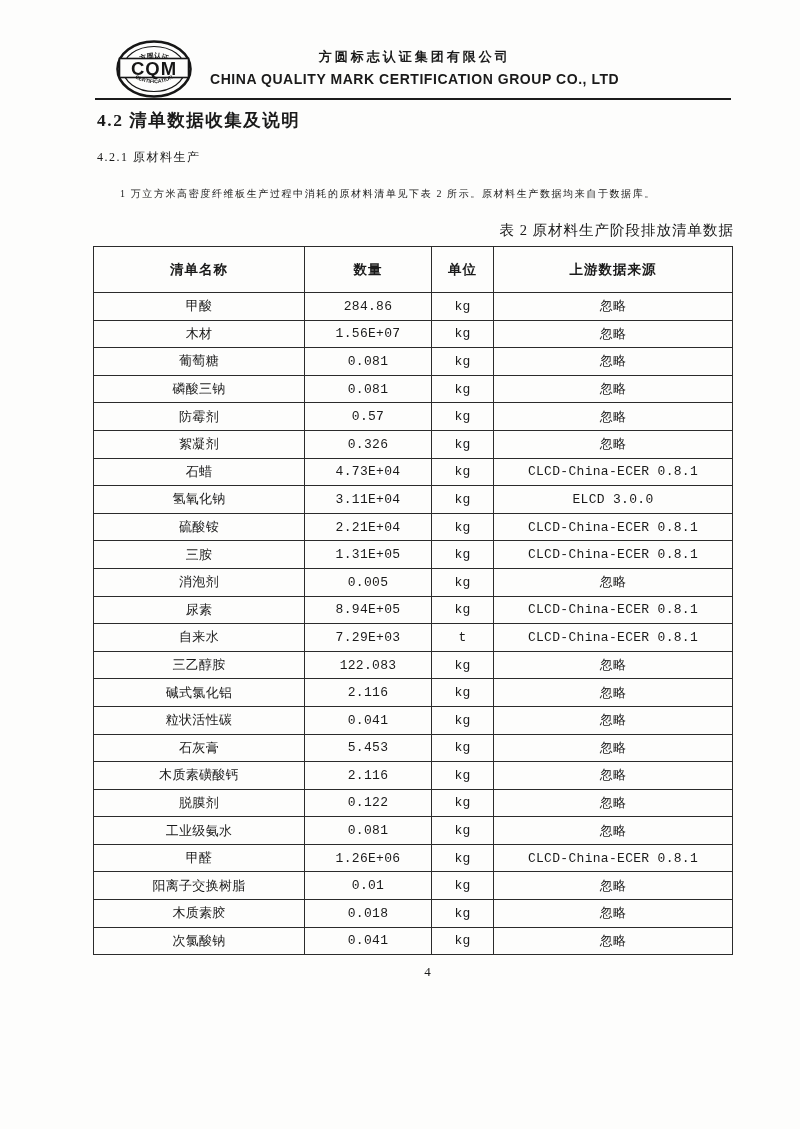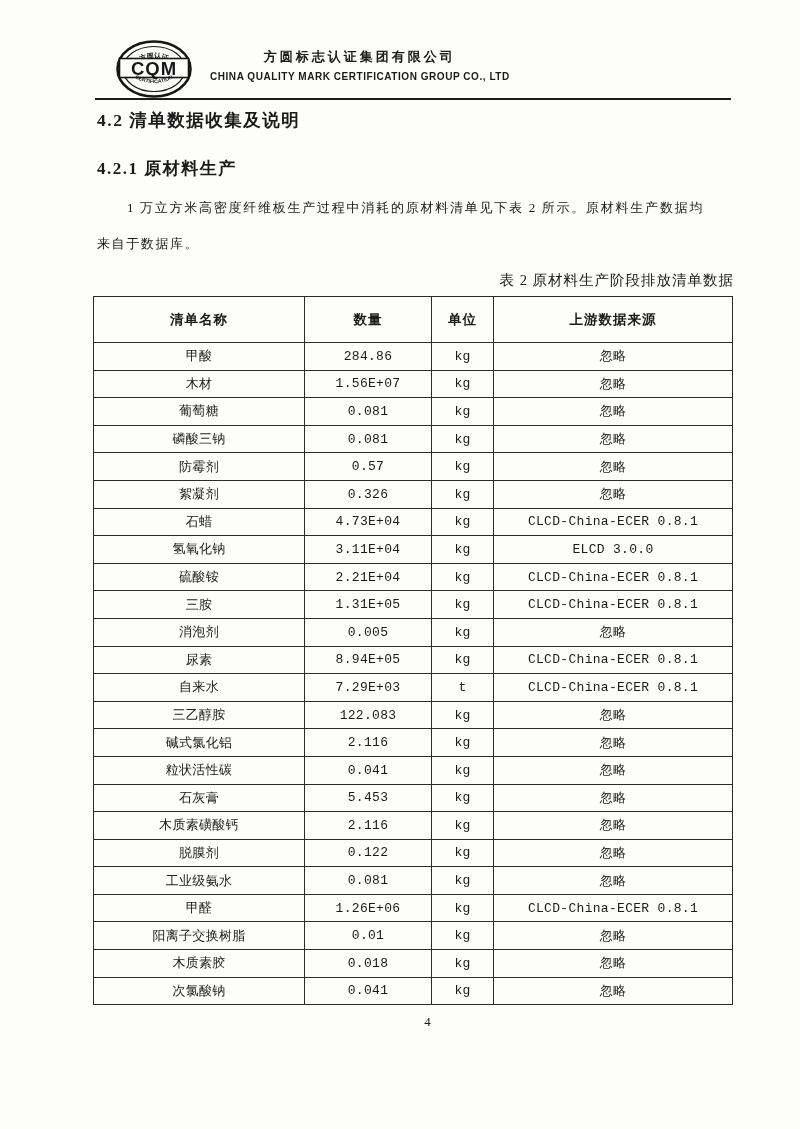--- a/index.html
+++ b/index.html
@@ -27,45 +27,45 @@
     font-weight: bold;
     font-size: 13px;
     letter-spacing: 3px;
     line-height: 22px;
     white-space: nowrap;
     text-align: center;
   }
   .company-en {
     font-family: "Liberation Sans", sans-serif;
     font-weight: bold;
-    font-size: 10px;
+    font-size: 14px;
     letter-spacing: 0.55px;
     margin-top: 3px;
     white-space: nowrap;
   }
   .header-rule {
     margin: 0 69px 0 95px;
     border-top: 2.5px solid #1c1c1c;
   }
   
   .h1 {
     margin: 8px 70px 4px 97px;
     font-size: 17.5px;
     font-weight: bold;
     letter-spacing: 1.5px;
   }
   .h2 {
-    margin: 25px 70px 0 97px;
-    font-size: 17px;
-    font-weight: bold;
+    margin: 17px 70px 0 97px;
+    font-size: 12px;
+    font-weight: normal;
     letter-spacing: 1.5px;
   }
   .para {
     margin: 10px 96px 0 97px;
-    font-size: 13px;
+    font-size: 10px;
     line-height: 36px;
     letter-spacing: 1.6px;
     text-indent: 2.3em;
     text-align: justify;
   }
   .table-caption {
     margin-top: 9px;
     width: 639px;
     margin-left: 95px;
     text-align: right;

